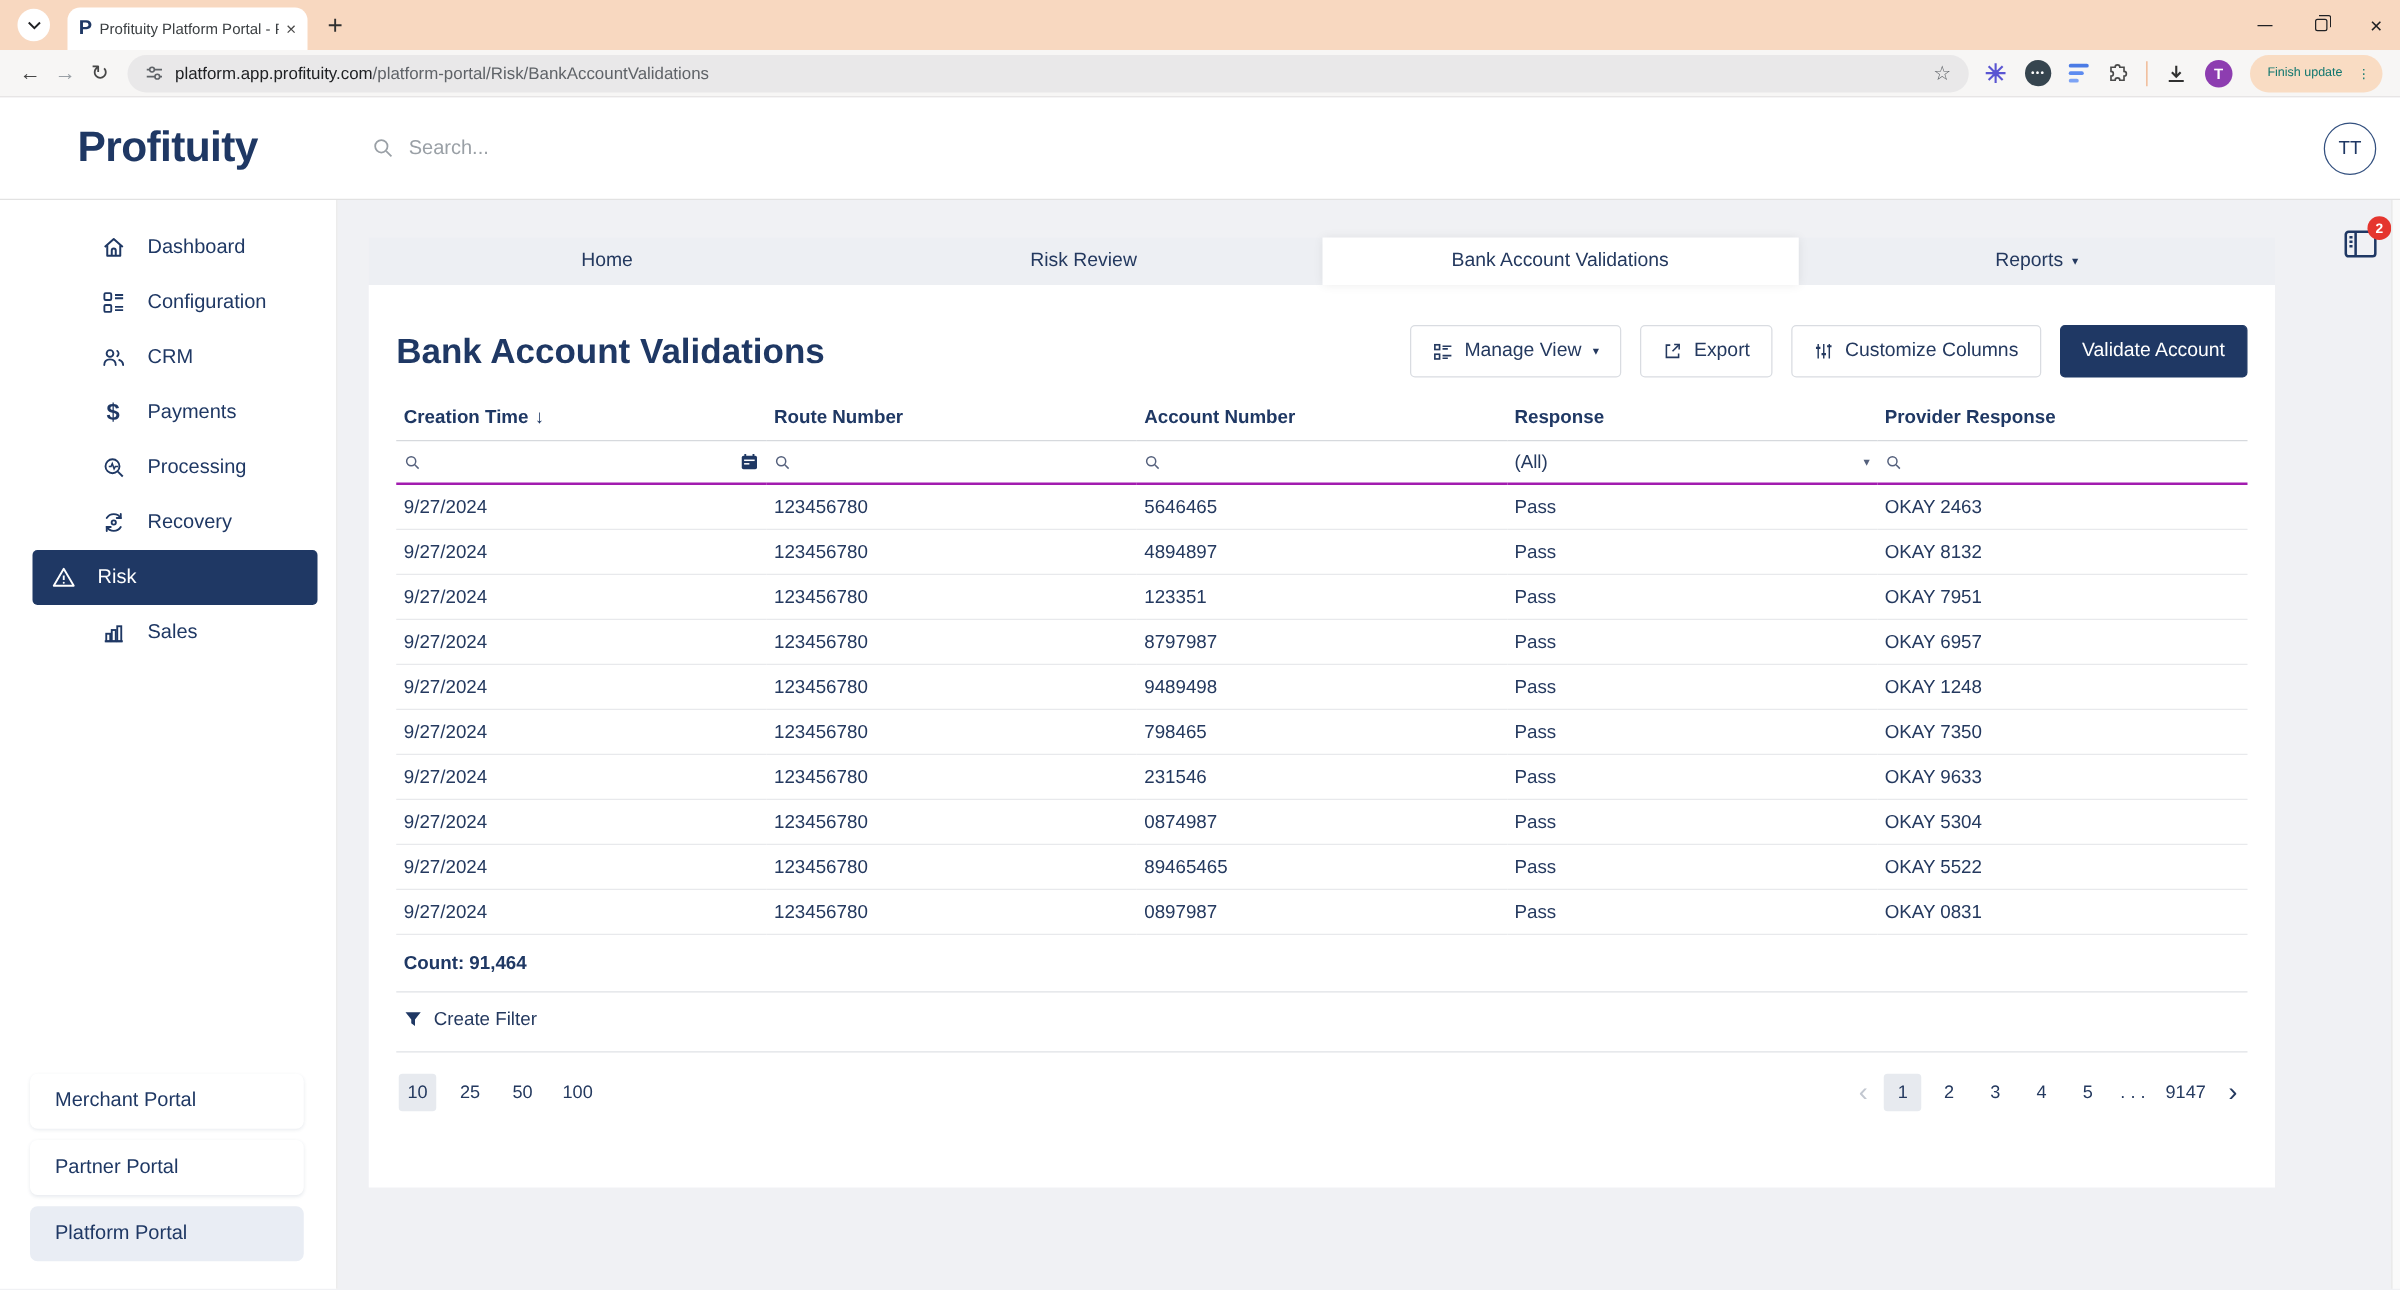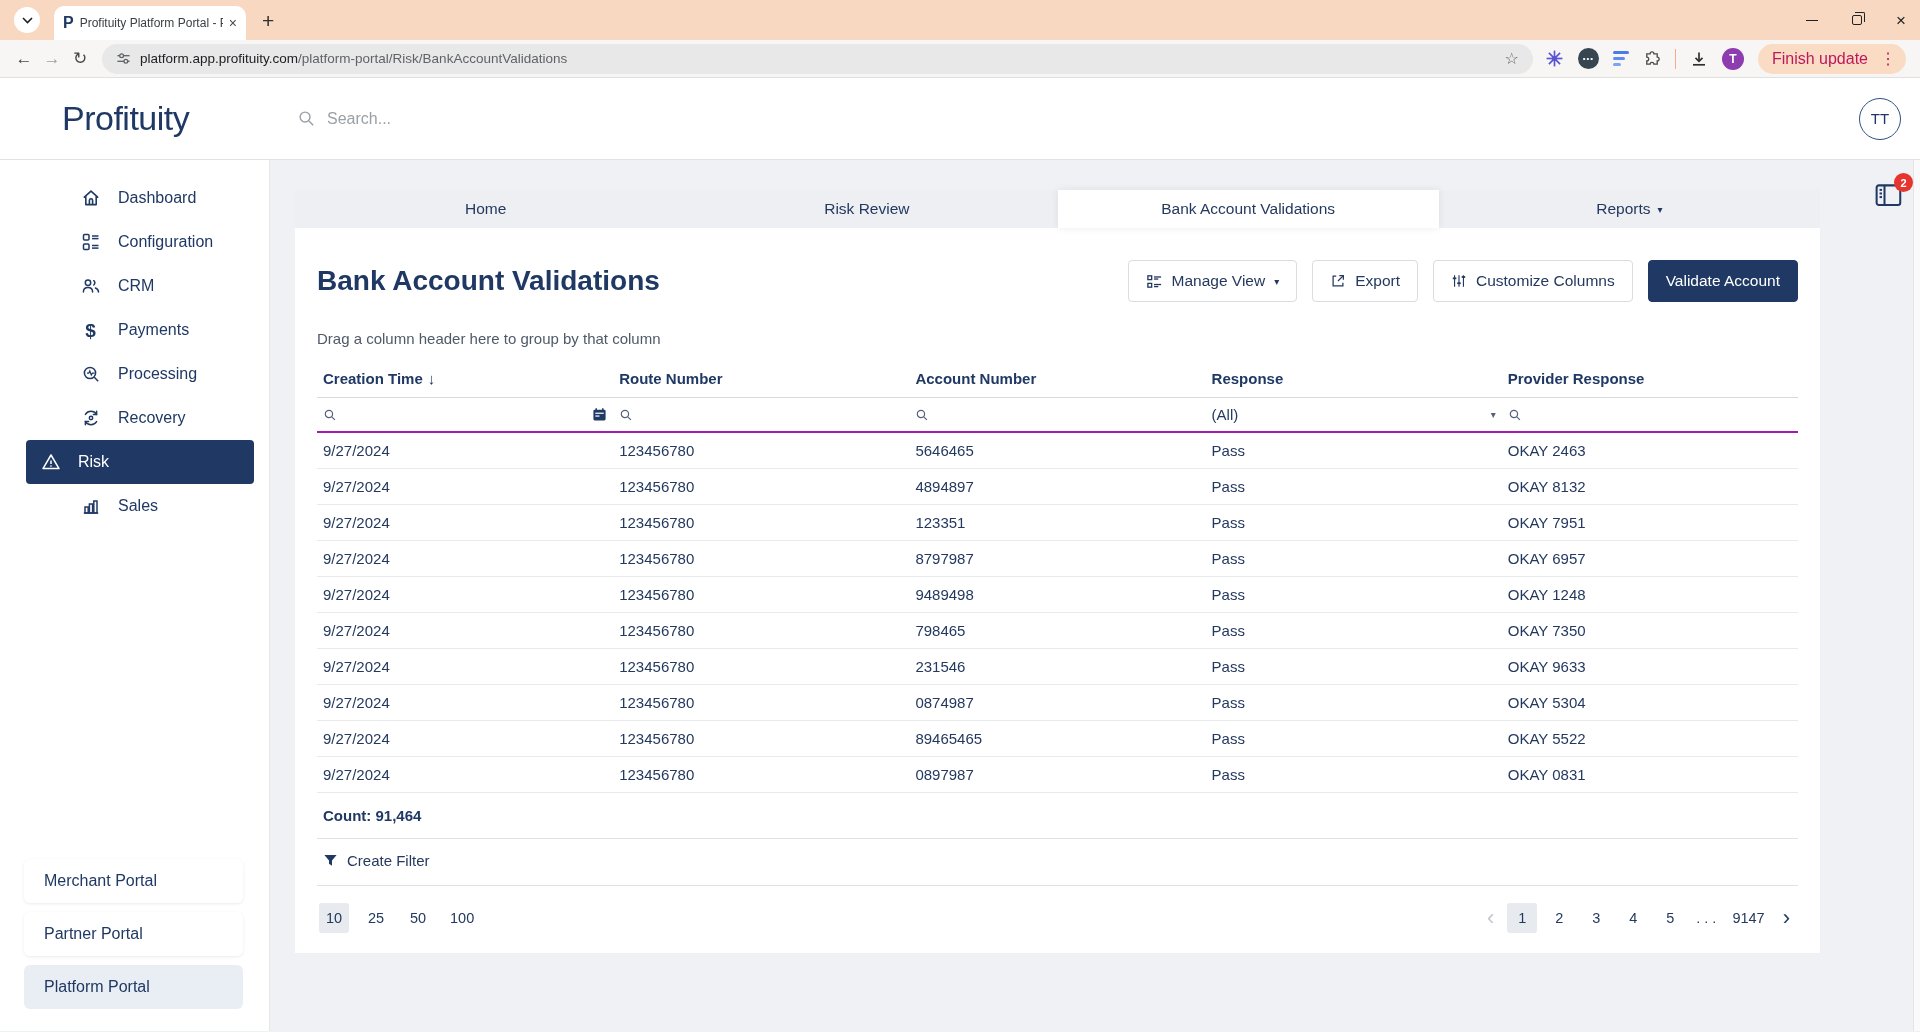--- a/index.html
+++ b/index.html
@@ -29,27 +29,27 @@
   .url .path { color:#5f6368; }
   .star { color:#5f6368; font-size:16px; cursor:pointer; }
   .ext-area { display:flex; align-items:center; gap:14px; padding:0 4px; }
   .pw-circle { width:21px; height:21px; border-radius:50%; background:#36454f; color:#fff; font-size:8px; letter-spacing:1px; display:flex; align-items:center; justify-content:center; }
   .bars-icon { display:flex; flex-direction:column; gap:2.5px; }
   .bars-icon i { display:block; height:3.5px; border-radius:2px; background:#4b7be5; }
   .bars-icon i:nth-child(1){width:16px;} .bars-icon i:nth-child(2){width:12px;background:#5d8bf0;} .bars-icon i:nth-child(3){width:8px;background:#7da3f5;}
   .ext-divider { width:1px; height:20px; background:#f0af84; }
   .profile-avatar { width:22px; height:22px; border-radius:50%; background:#8d3db0; color:#fff; font-size:12px; font-weight:700; display:flex; align-items:center; justify-content:center; }
   .update-pill { background:#f9dcc3; border-radius:16px; height:30px; display:flex; align-items:center; padding:0 6px 0 14px; gap:8px; cursor:pointer; }
-  .update-pill span { font-size:16px; color:#be185d; }
+  .update-pill span { font-size:10px; color:#0f766e; }
   .kebab { font-size:15px; color:#444; padding:0 4px; }
 
   
   .app-header { height:82px; background:#fff; display:flex; align-items:center; border-bottom:1px solid #e2e2e2; }
   .logo-area { width:270px; padding-left:62px; }
-  .logo { font-size:34px; font-weight:400; color:#1f3864; letter-spacing:-0.5px; cursor:pointer; }
+  .logo { font-size:34px; font-weight:700; color:#1f3864; letter-spacing:-0.5px; cursor:pointer; }
   .global-search { display:flex; align-items:center; gap:11px; margin-left:27px; }
   .global-search input { border:none; outline:none; font-size:16px; color:#333; width:420px; background:transparent; font-family:"Liberation Sans",sans-serif; }
   .global-search input::placeholder { color:#9aa0a6; }
   .user-avatar { width:42px; height:42px; border-radius:50%; border:1px solid #33507f; color:#1f3864; font-size:15px; display:flex; align-items:center; justify-content:center; margin:0 19px 0 auto; cursor:pointer; }
 
   
   .app-body { display:flex; height:871px; position:relative; }
   .scroll-strip { position:absolute; right:0; top:0; bottom:0; width:7px; background:#fafafa; border-left:1px solid #e5e5e5; }
 
   .sidebar { width:270px; background:#fff; border-right:1px solid #e6e6e6; display:flex; flex-direction:column; padding-top:16px; }
@@ -349,21 +349,20 @@
                 </svg>
             </span>
             <span>Customize Columns</span>
           </button>
           <button class="btn primary">
             <span>Validate Account</span>
           </button>
         </div>
       </div>
 
-      <div class="drag-hint">Drag a column header here to group by that column</div>
 
       <table>
         <thead>
           <tr>
             <th><span>Creation Time</span><span class="sort-arrow">↓</span></th>
             <th><span>Route Number</span></th>
             <th><span>Account Number</span></th>
             <th><span>Response</span></th>
             <th><span>Provider Response</span></th>
           </tr>

